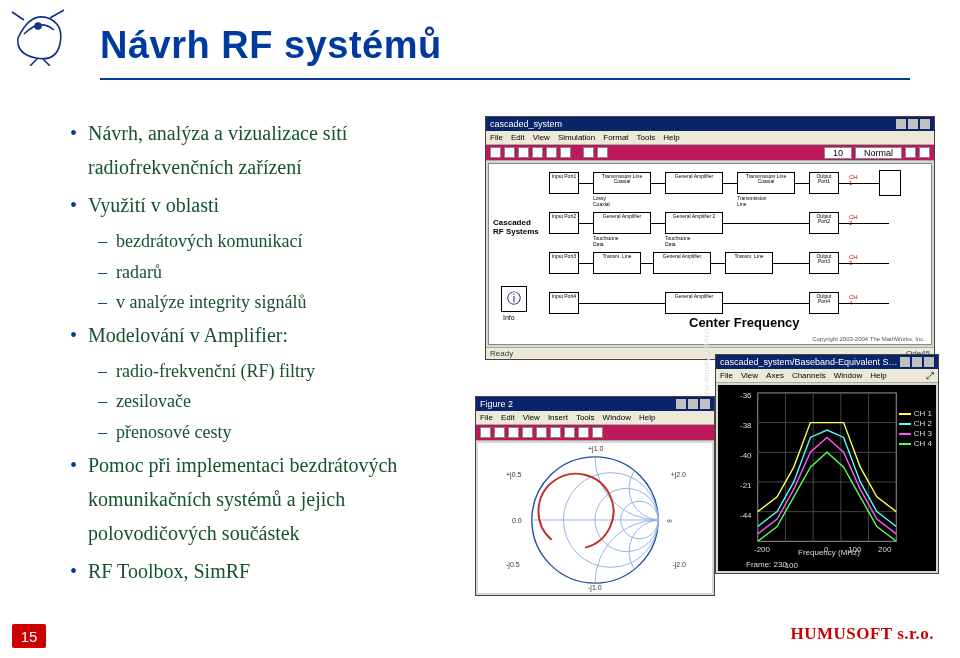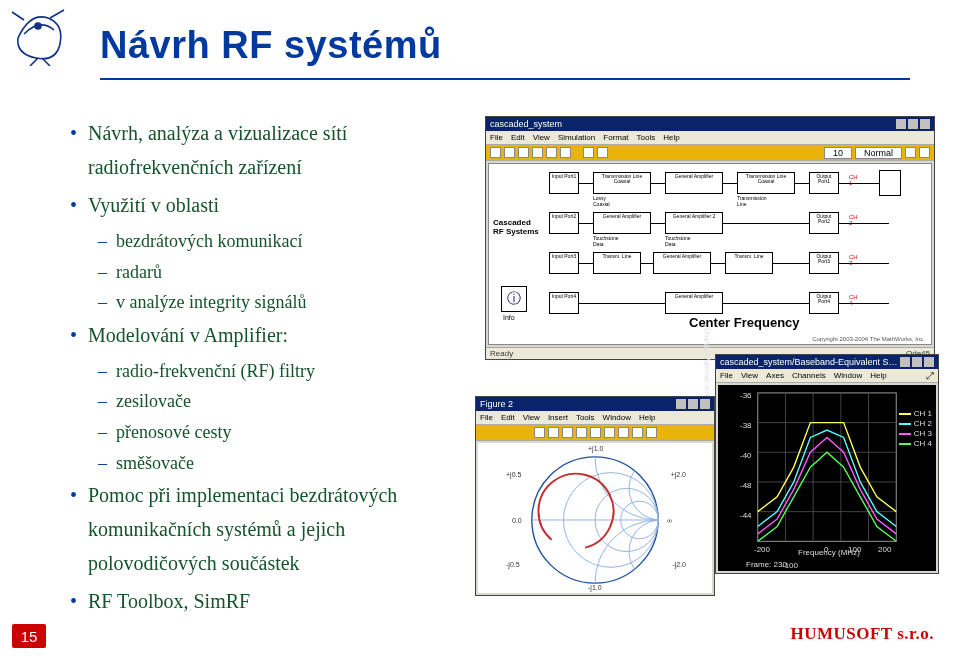--- a/index.html
+++ b/index.html
@@ -49,21 +49,21 @@
   }
   .win {
     position:absolute; background:#d8d8d0; border:1px solid #444;
   }
   .bar { height:14px; background:#0a246a; color:#fff; font-family:Arial; font-size:9px;
          display:flex; align-items:center; padding:0 4px; justify-content:space-between; }
   .barctl { display:flex; gap:2px; }
   .barctl span { width:10px; height:10px; background:#c0c0c0; display:inline-block; }
   .menu { height:14px; background:#ece9d8; color:#000; font-family:Arial; font-size:8px;
           display:flex; align-items:center; gap:8px; padding:0 4px; border-bottom:1px solid #aaa; }
-  .tb { height:16px; background:#eab308; border-bottom:1px solid #aaa; display:flex; align-items:center; gap:3px; padding:0 4px;justify-content:center; }
+  .tb { height:16px; background:#be185d; border-bottom:1px solid #aaa; display:flex; align-items:center; gap:3px; padding:0 4px; }
   .tb i { width:11px; height:11px; background:#fff; border:1px solid #888; display:inline-block; }
   .canvas { background:#fff; position:absolute; border:1px solid #888; }
   .sblk { position:absolute; border:1px solid #000; background:#fff; }
   .sblk .t { font-size:5px; font-family:Arial; color:#000; text-align:center; line-height:1.05; padding:1px; }
   .wire { position:absolute; background:#000; }
   .status { position:absolute; bottom:0; left:0; right:0; height:12px; background:#ece9d8;
             font-family:Arial; font-size:8px; color:#333; display:flex; align-items:center;
             justify-content:space-between; padding:0 4px; border-top:1px solid #aaa; }
 
   .spectrum-win { }
@@ -114,21 +114,20 @@
   <ul>
     <li class="lvl1">Návrh, analýza a vizualizace sítí radiofrekvenčních zařízení</li>
     <li class="lvl1">Využití v oblasti</li>
     <li class="lvl2">bezdrátových komunikací</li>
     <li class="lvl2">radarů</li>
     <li class="lvl2">v analýze integrity signálů</li>
     <li class="lvl1">Modelování v Amplifier:</li>
     <li class="lvl2">radio-frekvenční (RF) filtry</li>
     <li class="lvl2">zesilovače</li>
     <li class="lvl2">přenosové cesty</li>
-    <li class="lvl2">směšovače</li>
     <li class="lvl1">Pomoc při implementaci bezdrátových komunikačních systémů a jejich polovodičových součástek</li>
     <li class="lvl1">RF Toolbox, SimRF</li>
   </ul>
 </div>
 
 <div class="figs">
 
   <div class="win" style="left:0;top:0;width:450px;height:244px;">
     <div class="bar">
       <span>cascaded_system</span>
@@ -310,21 +309,21 @@
             <path d="M40 158 L59.6 143 L76.4 113 L93.2 83 L110 68 L126.8 83 L143.6 113 L160.39999999999998 143 L180 158" fill="none" stroke="#55ff55" stroke-width="1.4"></path>
           </g>
       </svg>
       <div class="axis-label" style="left:4px;top:50%;transform:rotate(-90deg) translate(40px,-20px);transform-origin:left top;white-space:nowrap">Power spectral density (dB/Hz)</div>
       <div class="axis-label" style="left:80px;bottom:14px">Frequency (MHz)</div>
       <div class="axis-label" style="left:28px;bottom:2px">Frame: 230</div>
       
       <div class="axis-label" style="left:22px;top:6px">-36</div>
       <div class="axis-label" style="left:22px;top:36px">-38</div>
       <div class="axis-label" style="left:22px;top:66px">-40</div>
-      <div class="axis-label" style="left:22px;top:96px">-48</div>
+      <div class="axis-label" style="left:22px;top:96px">-21</div>
       <div class="axis-label" style="left:22px;top:126px">-44</div>
       
       <div class="axis-label" style="left:36px;top:160px">-200</div>
       <div class="axis-label" style="left:64px;top:176px">-100</div>
       <div class="axis-label" style="left:106px;top:160px">0</div>
       <div class="axis-label" style="left:130px;top:160px">100</div>
       <div class="axis-label" style="left:160px;top:160px">200</div>
       <div class="legend">
         <div>
             <i style="background:#ffff55"></i>

